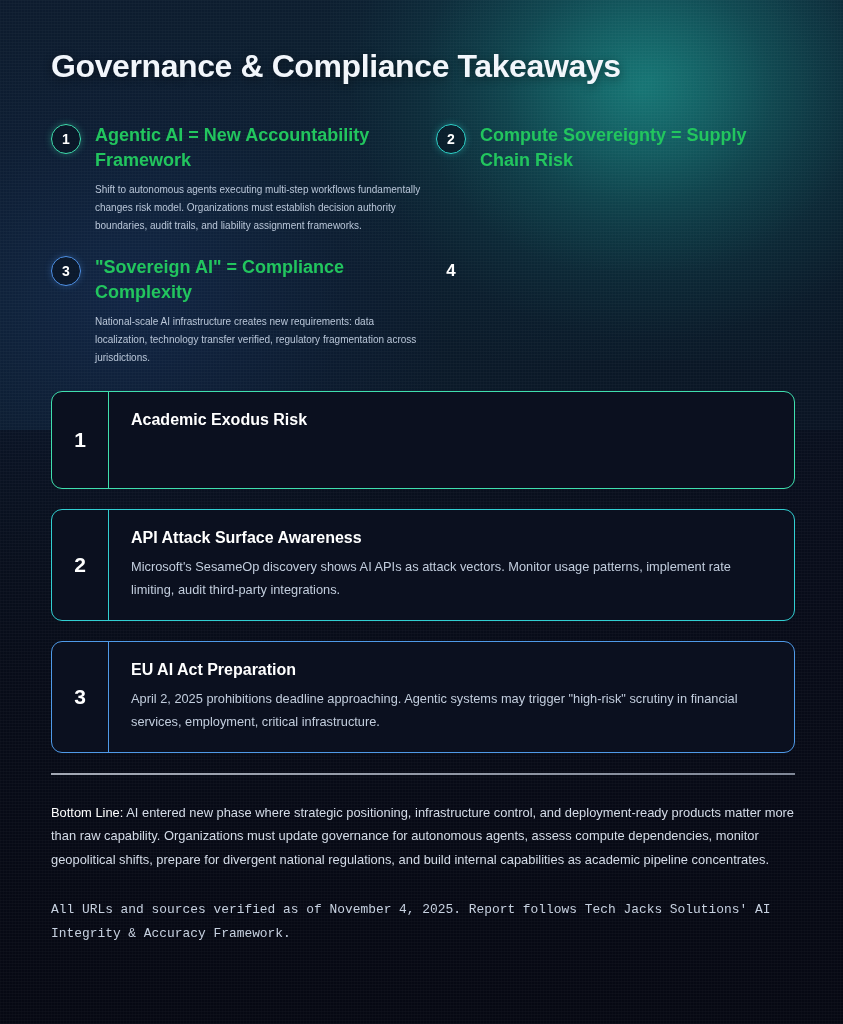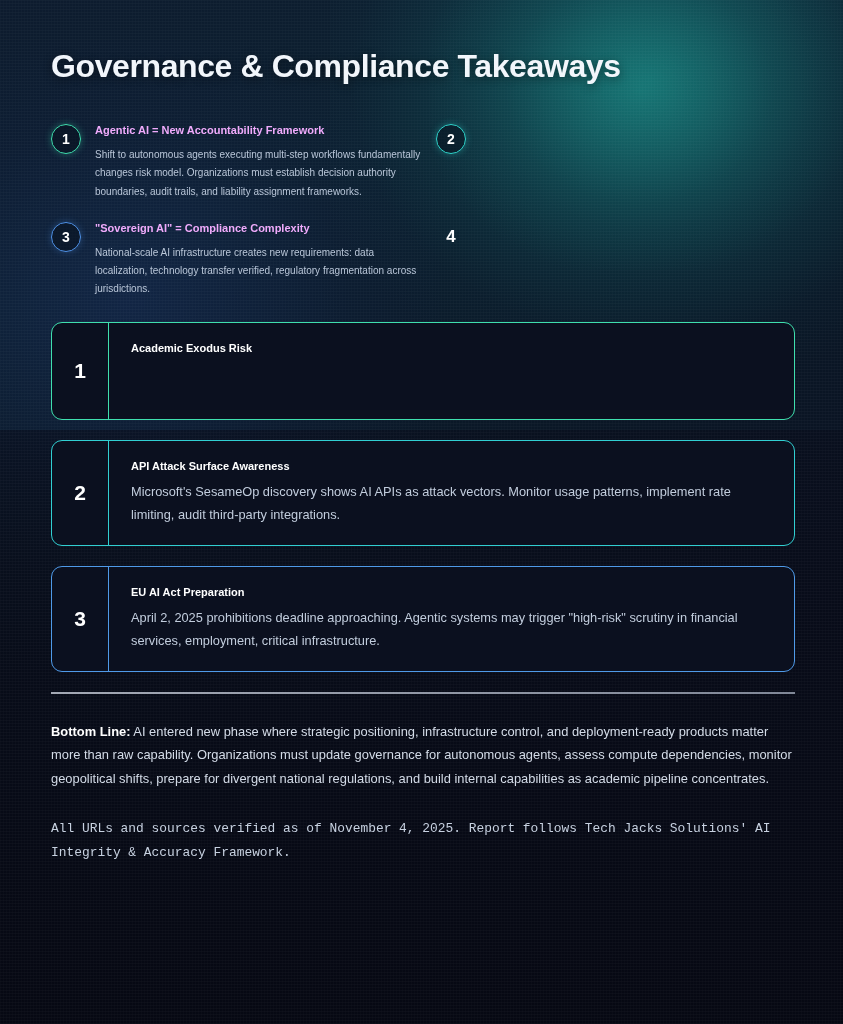--- a/index.html
+++ b/index.html
@@ -99,23 +99,23 @@
     color:#ffffff;
     background:rgba(8,16,30,0.55);
   }
   .badge.mint   { border-color:#3fdfae; box-shadow:0 0 7px rgba(63,223,174,0.35); }
   .badge.teal   { border-color:#2fd6cd; box-shadow:0 0 7px rgba(47,214,205,0.35); }
   .badge.blue   { border-color:#4f92e8; box-shadow:0 0 7px rgba(79,146,232,0.32); }
   .badge.plain  { border:none; box-shadow:none; background:transparent; font-size:17px; }
 
   .takeaway-body { flex:1; min-width:0; }
   .takeaway-title {
-    font-size:11px;
+    font-size:18px;
     font-weight:bold;
-    color:#f0abfc;
+    color:#22c55e;
     line-height:1.38;
     margin-bottom:8px;
   }
   .takeaway-desc {
     font-size:10px;
     line-height:1.82;
     color:#b9c6d8;
   }
 
   
@@ -140,40 +140,40 @@
     font-size:21px; font-weight:bold;
     color:#ffffff;
     border-right:1.4px solid #3fdfae;
   }
   .action-card.mint .card-num { border-right-color:#3fdfae; }
   .action-card.teal .card-num { border-right-color:#31cfd2; }
   .action-card.blue .card-num { border-right-color:#4f9ae8; }
 
   .card-body { flex:1; padding:19px 22px 18px 22px; min-width:0; }
   .card-title {
-    font-size:11px; font-weight:bold;
+    font-size:16px; font-weight:bold;
     color:#ffffff; margin-bottom:9px;
   }
   .card-desc {
     font-size:12.8px; line-height:1.78; color:#c2cddd;
   }
 
   
   #footer-divider {
     height:2px;
     background:linear-gradient(90deg,rgba(222,228,240,0.72),rgba(200,210,228,0.62));
     margin:14px 0 26px 0;
   }
   #bottom-line {
     font-size:12.9px;
     line-height:1.85;
     color:#d4dce8;
     margin-bottom:26px;
   }
-  #bottom-line-label { font-weight:bold; color:#ffffff; }
+  #bottom-line-label { font-weight:normal; color:#ffffff; }
   #footnote {
     font-size:12.9px;
     line-height:1.85;
     color:#c7d1e0;
     font-family:Liberation Mono, monospace;
   }
 </style>
 </head>
 <body>
 
@@ -196,20 +196,21 @@
         <div class="takeaway-body">
           <div class="takeaway-title">Agentic AI = New Accountability Framework</div>
           <div class="takeaway-desc">Shift to autonomous agents executing multi-step workflows fundamentally changes risk model. Organizations must establish decision authority boundaries, audit trails, and liability assignment frameworks.</div>
         </div>
       </div>
       <div class="takeaway">
         <div class="badge-wrap">
           <div class="badge teal">2</div>
         </div>
         <div class="takeaway-body">
+          <div class="takeaway-title">Compute Sovereignty = Supply Chain Risk</div>
         </div>
       </div>
       <div class="takeaway">
         <div class="badge-wrap">
           <div class="badge blue">3</div>
         </div>
         <div class="takeaway-body">
           <div class="takeaway-title">"Sovereign AI" = Compliance Complexity</div>
           <div class="takeaway-desc">National-scale AI infrastructure creates new requirements: data localization, technology transfer verified, regulatory fragmentation across jurisdictions.</div>
         </div>

